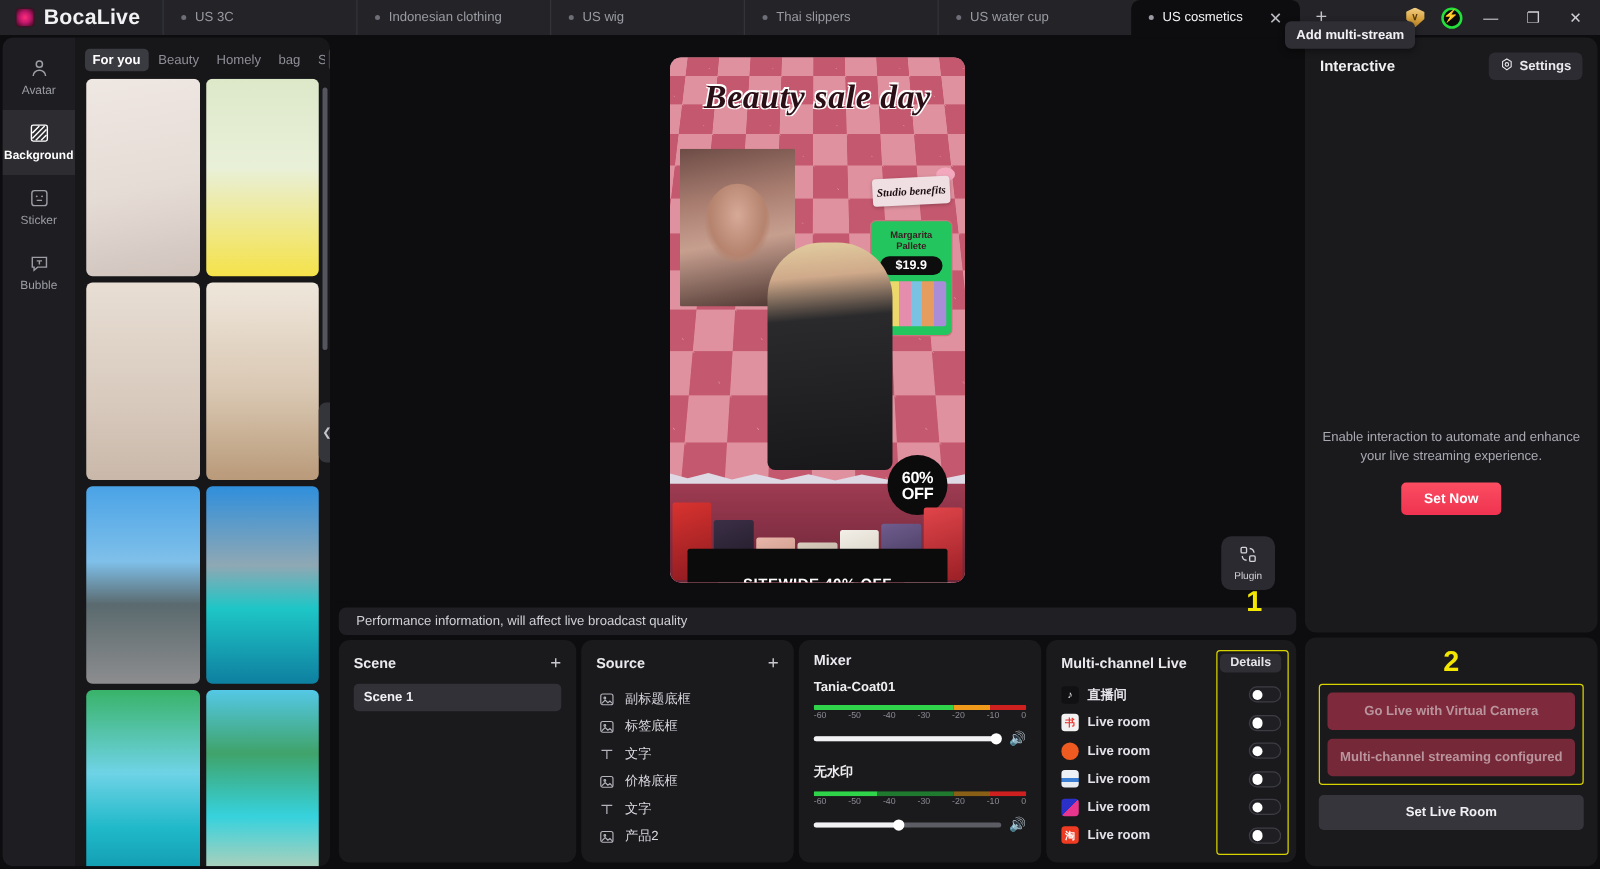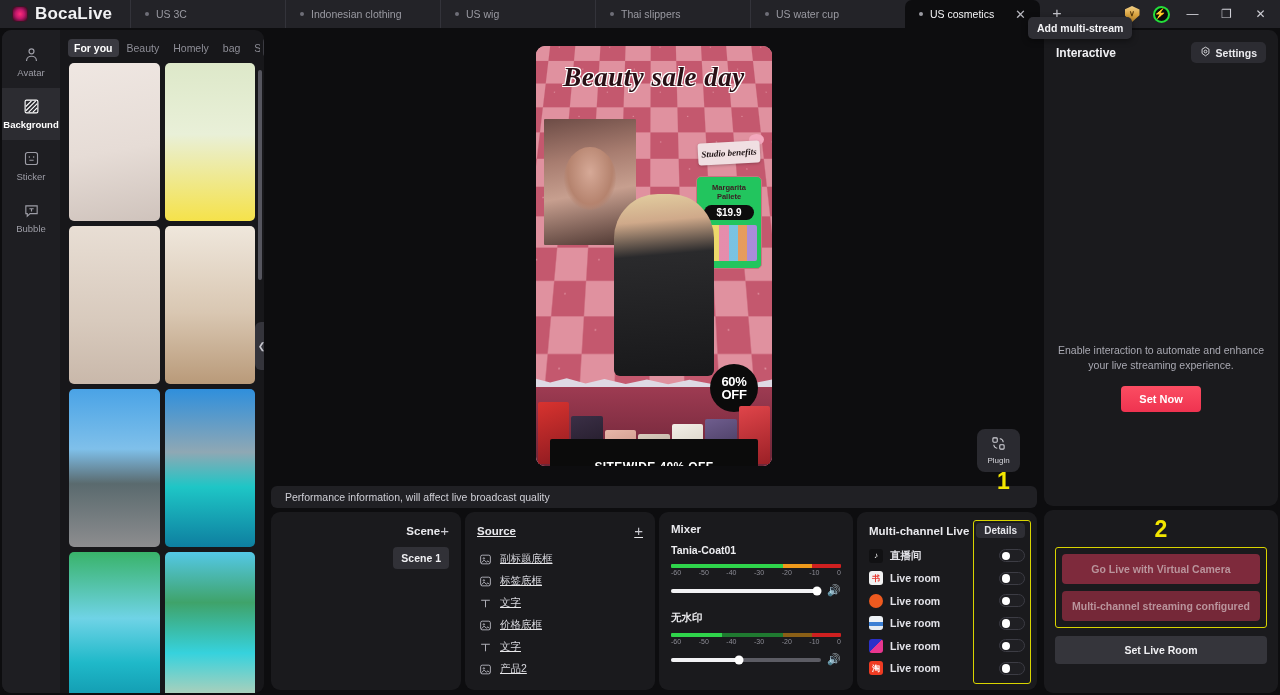--- a/index.html
+++ b/index.html
@@ -261,27 +261,27 @@
   .panel {
     background: #1a1a1d; border-radius: 9px; padding: 11px 12px;
     display: flex; flex-direction: column; min-width: 0; overflow: hidden;
   }
   .panel-hd {
     display: flex; align-items: center; justify-content: space-between;
     font-size: 11.5px; font-weight: bold; color: #eaeaee; margin-bottom: 9px;
   }
   .plus { font-size: 15px; color: #c9c9d0; font-weight: 300; line-height: 1; cursor: pointer; }
 
-  .p-scene { width: 190px; flex: none; align-items: flex-end; }
+  .p-scene { width: 190px; flex: none; }
   .scene-item {
     background: #313137; border-radius: 4px; padding: 5px 8px;
     font-size: 10.5px; font-weight: bold; color: #f0f0f3; cursor: pointer;
   }
 
-  .p-source { width: 190px; flex: none; text-decoration: underline; }
+  .p-source { width: 170px; flex: none; }
   .src-list { overflow: hidden; display: flex; flex-direction: column; gap: 2px; position: relative; }
   .src-clip { height: 9px; overflow: hidden; opacity: .55; }
   .src-item {
     display: flex; align-items: center; gap: 8px;
     font-size: 10.5px; color: #d9d9df; padding: 3px 2px; cursor: pointer;
   }
   .src-ic { width: 13px; height: 13px; flex: none; color: #b4b4bc; }
 
   .p-mixer { width: 194px; flex: none; }
   .mx-name { font-size: 10.5px; font-weight: bold; color: #eeeef1; margin-bottom: 8px; }

